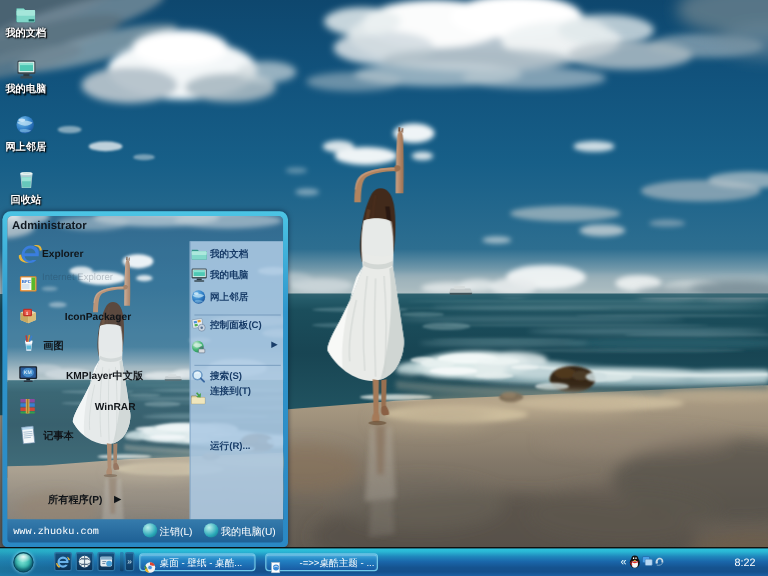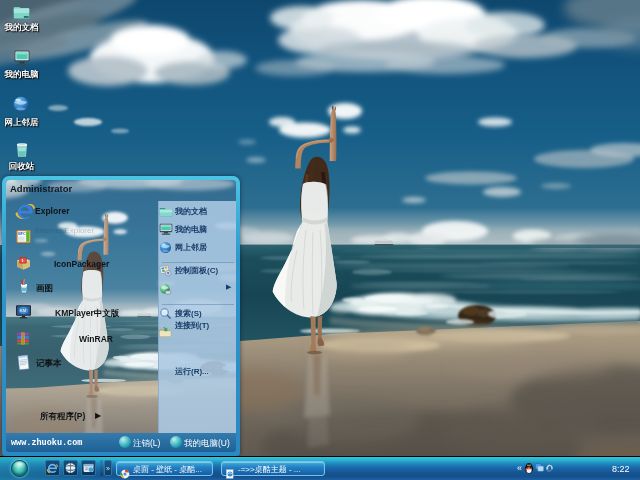--- a/index.html
+++ b/index.html
@@ -697,21 +697,21 @@
 <path d="M6,6.5 C7,5.5 9,5.2 10.5,6" stroke="#fff" stroke-width="1" fill="none" opacity="0.9"></path>
 </svg>
       <div style="position:absolute;left:173px;top:132px;font-size:8px;font-weight:bold;color:#183c68;white-space:nowrap;">搜索(S)</div>
       <svg style="position:absolute;left:157px;top:150px" width="13" height="13" viewBox="0 0 20 20">
 <path d="M1,6 L7,6 L8.5,8 L18,8 L18,16 L1,16 Z" fill="#e0d4a0" stroke="#8a7a48" stroke-width="0.7"></path>
 <path d="M1,8 L18,8 L18,16 L1,16 Z" fill="#efe6bc"></path>
 <path d="M10,1 L14,5 L11,5 L11,9 L9,9 L9,5 L6,5 Z" fill="#48a048" transform="rotate(140 10 5)"></path>
 </svg>
       <div style="position:absolute;left:173px;top:155px;font-size:8px;font-weight:bold;color:#183c68;white-space:nowrap;margin-top:35px;">运行(R)...</div>
       <div style="position:absolute;left:4px;top:257px;width:230px;height:19px;background:linear-gradient(180deg,rgba(54,122,170,0.94),rgba(30,94,146,0.94));border-radius:0 0 3px 3px;">
-        <div style="position:absolute;left:5px;top:5px;font-size:8.5px;font-weight:bold;color:#ffffff;font-family:'Liberation Mono',monospace;">www.zhuoku.com</div>
+        <div style="position:absolute;left:5px;top:5px;font-size:8.5px;font-weight:normal;color:#ffffff;font-family:'Liberation Mono',monospace;">www.zhuoku.com</div>
         <div style="position:absolute;left:113px;top:3px;width:12px;height:12px;border-radius:50%;background:radial-gradient(circle at 35% 30%,#baf0ec,#2aa8b8 60%,#106878);"></div>
         <div style="position:absolute;left:127px;top:5px;font-size:8.5px;color:#fff;white-space:nowrap;">注销(L)</div>
         <div style="position:absolute;left:164px;top:3px;width:12px;height:12px;border-radius:50%;background:radial-gradient(circle at 35% 30%,#baf0ec,#2aa8b8 60%,#106878);"></div>
         <div style="position:absolute;left:178px;top:5px;font-size:8.5px;color:#fff;white-space:nowrap;">我的电脑(U)</div>
       </div>
     </div>
 <div style="position:absolute;left:0;top:456px;width:640px;height:24px;background:#000;">
       <div style="position:absolute;left:0;top:1px;width:640px;height:23px;background:linear-gradient(180deg,#2ec4de 0%,#2ab6d4 12%,#1f86bc 30%,#1a66aa 48%,#15538f 70%,#15508c 85%,#1b60a4 100%);">
         <div style="position:absolute;left:0;top:0;width:130px;height:23px;background:linear-gradient(90deg,rgba(35,150,175,0.5),rgba(35,150,175,0));"></div>
         <div style="position:absolute;left:11px;top:3px;width:17px;height:17px;border-radius:50%;background:radial-gradient(70% 45% at 50% 20%,rgba(255,255,255,0.9),rgba(255,255,255,0) 70%),radial-gradient(circle at 45% 45%,#7ee2d4 0%,#3dbcb2 45%,#178492 75%,#0b5668 100%);box-shadow:0 0 3px rgba(170,240,255,0.85),inset 0 -2px 3px rgba(0,50,70,0.55);border:1px solid #0a4a5e;"></div>
@@ -737,21 +737,21 @@
         <div style="position:absolute;left:116px;top:4px;width:97px;height:15px;border-radius:3px;background:linear-gradient(180deg,#45aede 0%,#2280c2 40%,#185ca4 100%);border:1px solid #6fc8e8;box-shadow:inset 0 1px 1px rgba(255,255,255,0.4);">
           <div style="position:absolute;left:3px;top:2.5px;width:10px;height:10px;"><svg width="10" height="10" viewBox="0 0 16 16">
               <circle cx="8" cy="8" r="7" fill="#f2f2f0"></circle>
               <path d="M8,1 a7,7 0 0 1 6.6,4.6 L8,5.6 Z" fill="#dc4632"></path>
               <path d="M1.6,4.4 L5.2,10.4 L1.8,11 A7,7 0 0 1 1.6,4.4 Z" fill="#3a8c48"></path>
               <path d="M14.6,5.6 L10.6,12 L14,13 A7,7 0 0 0 14.6,5.6 Z" fill="#e8b02a" transform="rotate(115 8 8)"></path>
               <circle cx="8" cy="8" r="3" fill="#4a90e0" stroke="#fff" stroke-width="0.8"></circle>
             </svg></div>
           <div style="position:absolute;left:16px;top:2px;font-size:8px;color:#fff;white-space:nowrap;overflow:hidden;width:77px;">桌面 - 壁纸 - 桌酷...</div>
         </div>
-        <div style="position:absolute;left:221px;top:4px;width:104px;height:15px;border-radius:3px;background:linear-gradient(180deg,#45aede 0%,#2280c2 40%,#185ca4 100%);border:1px solid #6fc8e8;box-shadow:inset 0 1px 1px rgba(255,255,255,0.4);">
+        <div style="position:absolute;left:221px;top:4px;width:94px;height:15px;border-radius:3px;background:linear-gradient(180deg,#45aede 0%,#2280c2 40%,#185ca4 100%);border:1px solid #6fc8e8;box-shadow:inset 0 1px 1px rgba(255,255,255,0.4);text-align:right;">
           <div style="position:absolute;left:3px;top:2.5px;width:10px;height:10px;"><svg width="10" height="10" viewBox="0 0 16 16">
               <rect x="2" y="1" width="11" height="14" fill="#ffffff" stroke="#9ab0c4" stroke-width="0.8"></rect>
               <circle cx="8" cy="8" r="4" fill="#3a8ad8"></circle>
               <path d="M5,8 C6,5.5 10,5.5 11,8" stroke="#fff" stroke-width="1" fill="none"></path>
             </svg></div>
           <div style="position:absolute;left:16px;top:2px;font-size:8px;color:#fff;white-space:nowrap;overflow:hidden;width:74px;">-=&gt;&gt;桌酷主题 - ...</div>
         </div>
         <div style="position:absolute;left:517px;top:6px;color:#eff;font-size:9px;">«</div>
         <svg style="position:absolute;left:524px;top:5px" width="10" height="12" viewBox="0 0 12 14">
           <ellipse cx="6" cy="8" rx="5" ry="5.5" fill="#141414"></ellipse>

